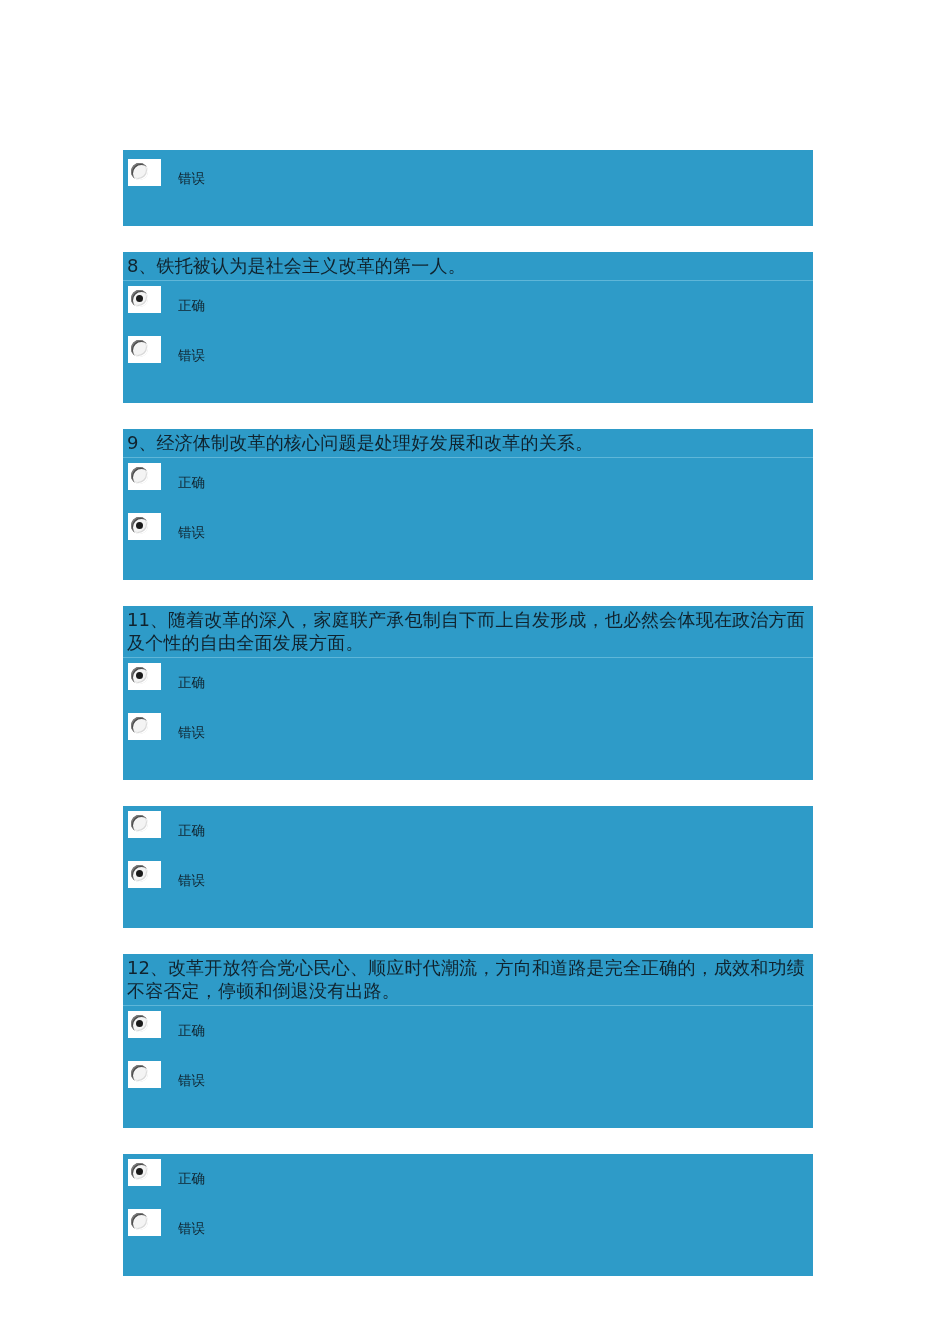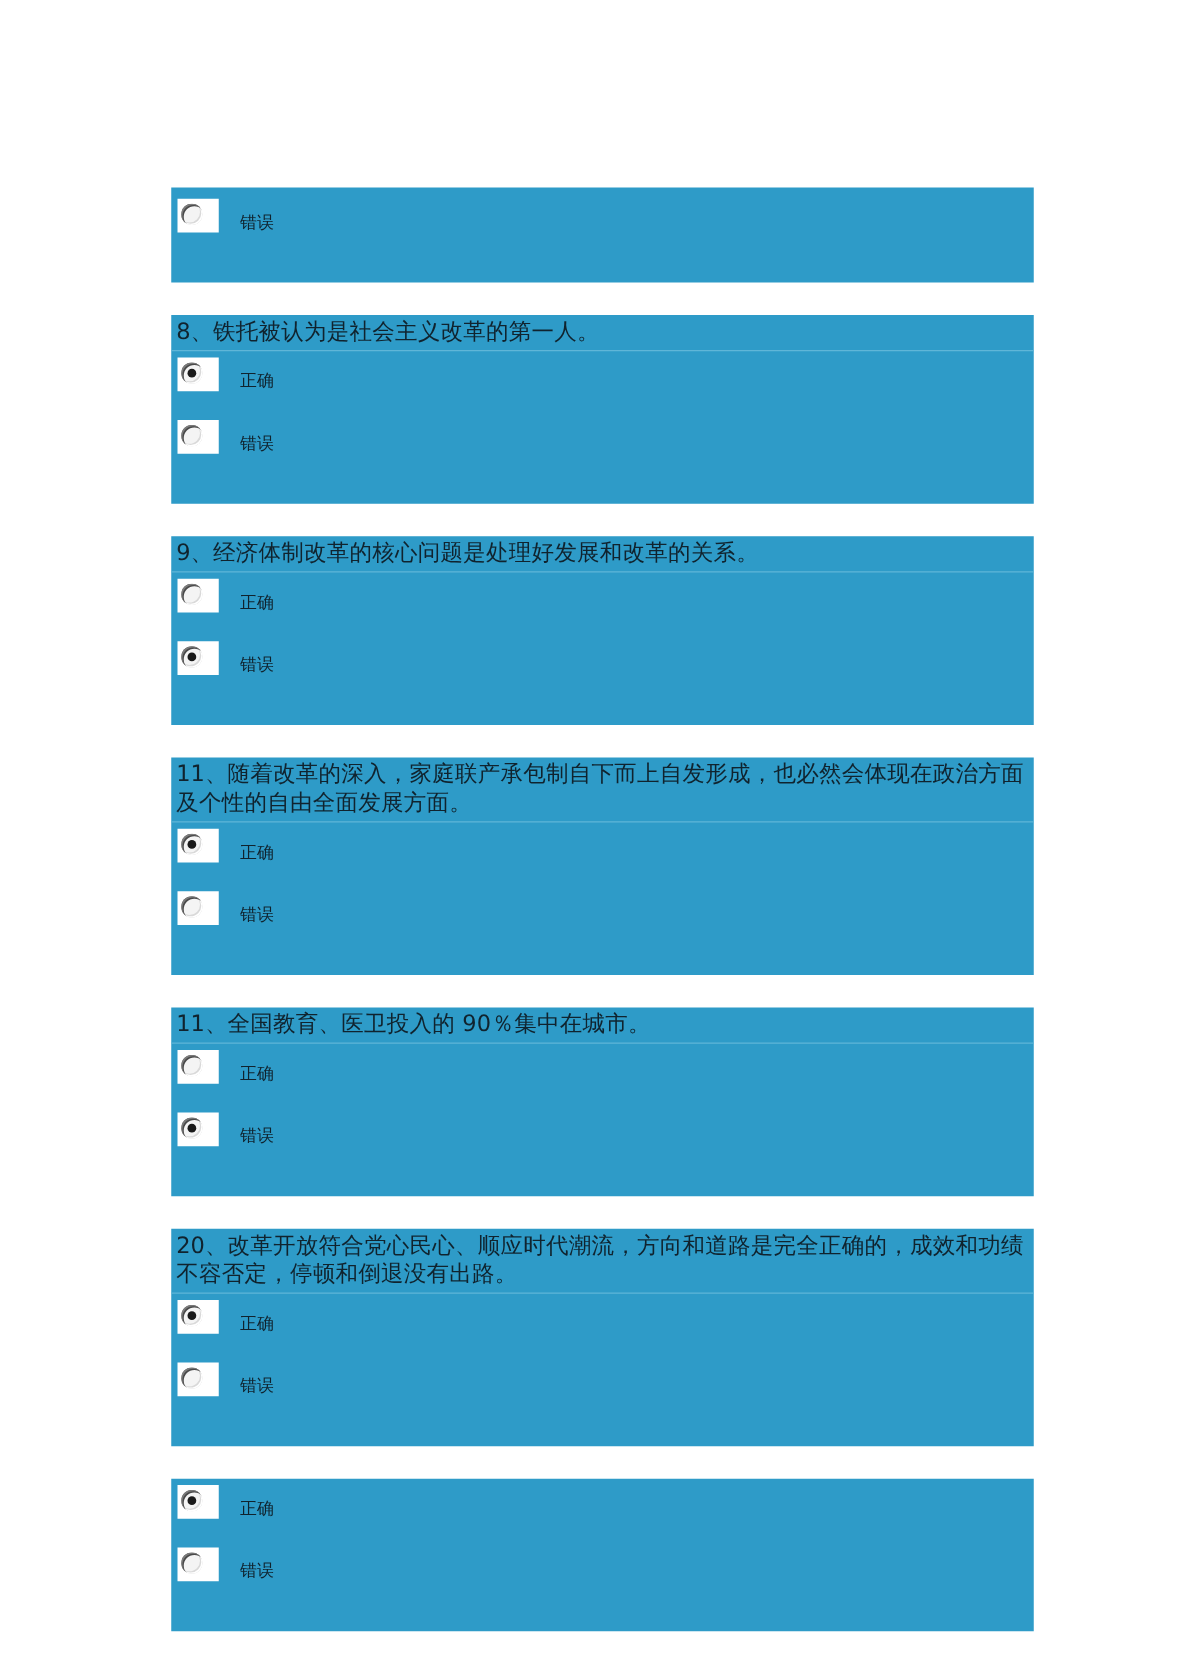--- a/index.html
+++ b/index.html
@@ -6,21 +6,21 @@
   html,body{margin:0;padding:0;}
   body{
     width:950px;height:1344px;
     background:#ffffff;
     font-family:"DejaVu Sans","Liberation Sans",sans-serif;
     overflow:hidden;
     position:relative;
   }
   #page{
     position:absolute;
-    left:137px; top:0; width:620px; height:1344px;
+    left:123px; top:0; width:620px; height:1344px;
   }
 
   
   .panel{
     background:#2E9BC8;
     width:690px;
     margin:0 0 26px 0;
     position:relative;
   }
   .panel.partial{margin-top:150px;}
@@ -139,38 +139,37 @@
         </div>
         <div class="option">
           <span class="radio-plate">
             <span class="radio"></span>
           </span>
           <span class="opt-label">错误</span>
         </div>
       </div>
     </div>
     <div class="panel">
-      <div class="q-head"><span class="qnum">11、</span><span>全国教育、医卫投入的 90％集中在城市。</span></div>
       <div class="options">
         <div class="option">
           <span class="radio-plate">
             <span class="radio"></span>
           </span>
           <span class="opt-label">正确</span>
         </div>
         <div class="option">
           <span class="radio-plate">
             <span class="radio checked"></span>
           </span>
           <span class="opt-label">错误</span>
         </div>
       </div>
     </div>
     <div class="panel">
-      <div class="q-head"><span class="qnum">20、</span><span>改革开放符合党心民心、顺应时代潮流，方向和道路是完全正确的，成效和功绩不容否定，停顿和倒退没有出路。</span></div>
+      <div class="q-head"><span class="qnum">12、</span><span>改革开放符合党心民心、顺应时代潮流，方向和道路是完全正确的，成效和功绩不容否定，停顿和倒退没有出路。</span></div>
       <div class="options">
         <div class="option">
           <span class="radio-plate">
             <span class="radio checked"></span>
           </span>
           <span class="opt-label">正确</span>
         </div>
         <div class="option">
           <span class="radio-plate">
             <span class="radio"></span>

